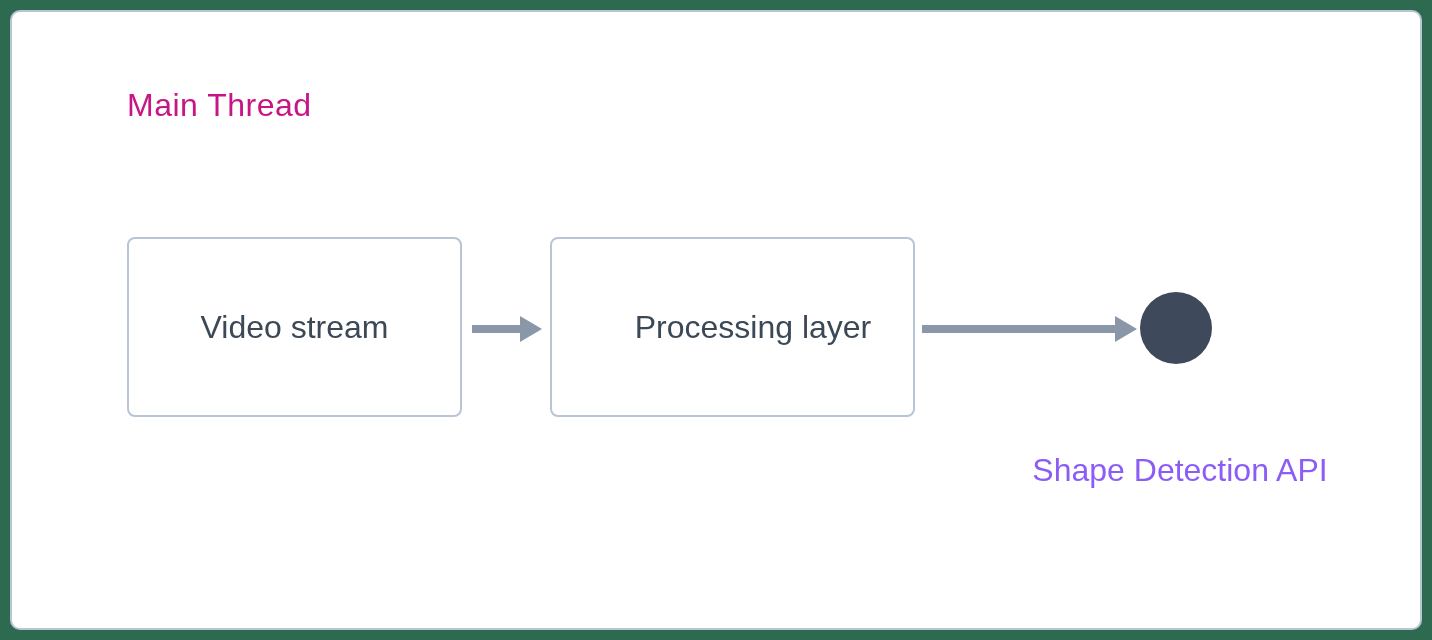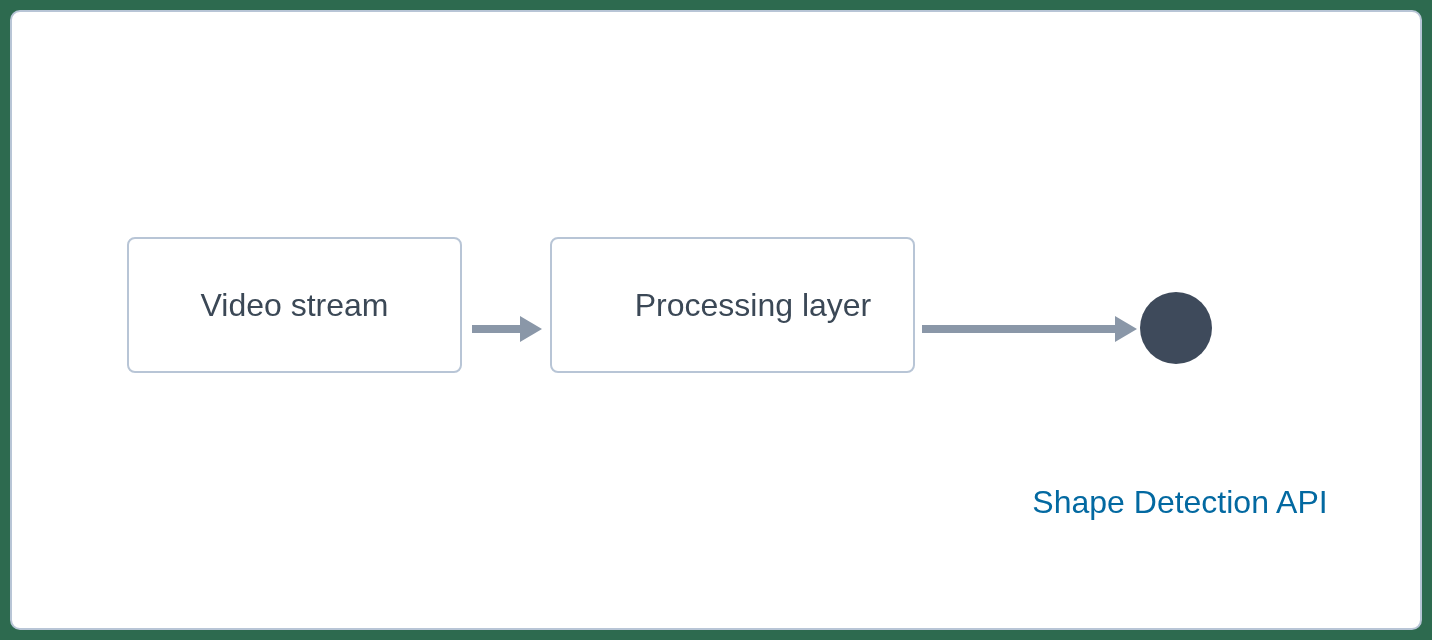--- a/index.html
+++ b/index.html
@@ -34,21 +34,21 @@
       letter-spacing: 0.5px;
     }
     .flow-row {
       position: absolute;
       top: 225px;
       left: 115px;
       display: flex;
       align-items: center;
     }
     .node-box {
-      height: 136px;
+      height: 180px;
       border: 2px solid #b8c5d6;
       border-radius: 8px;
       display: flex;
       align-items: center;
       justify-content: center;
       font-size: 32px;
       color: #3b4856;
       background: #ffffff;
     }
     .node-video {
@@ -89,29 +89,29 @@
       background: #3e4a5b;
       margin: 0 auto;
     }
     .endpoint-label {
       position: absolute;
       top: 160px;
       left: -110px;
       width: 300px;
       text-align: center;
       font-size: 32px;
-      color: #0369a1;
+      color: #8b5cf6;
       white-space: nowrap;
-      margin-top: 32px;
     }
   </style>
 </head>
 <body>
 
 <div class="container">
+  <div class="thread-label">Main Thread</div>
 
   <div class="flow-row">
     <div class="node-box node-video">Video stream</div>
     <div class="node-box node-processing">Processing layer</div>
   </div>
 
   <div class="arrow arrow-1">
     <svg width="70" height="30" viewBox="0 0 70 30">
       <line x1="0" y1="15" x2="50" y2="15" stroke="#8a97a8" stroke-width="8"></line>
       <polygon points="48,2 70,15 48,28" fill="#8a97a8"></polygon>

